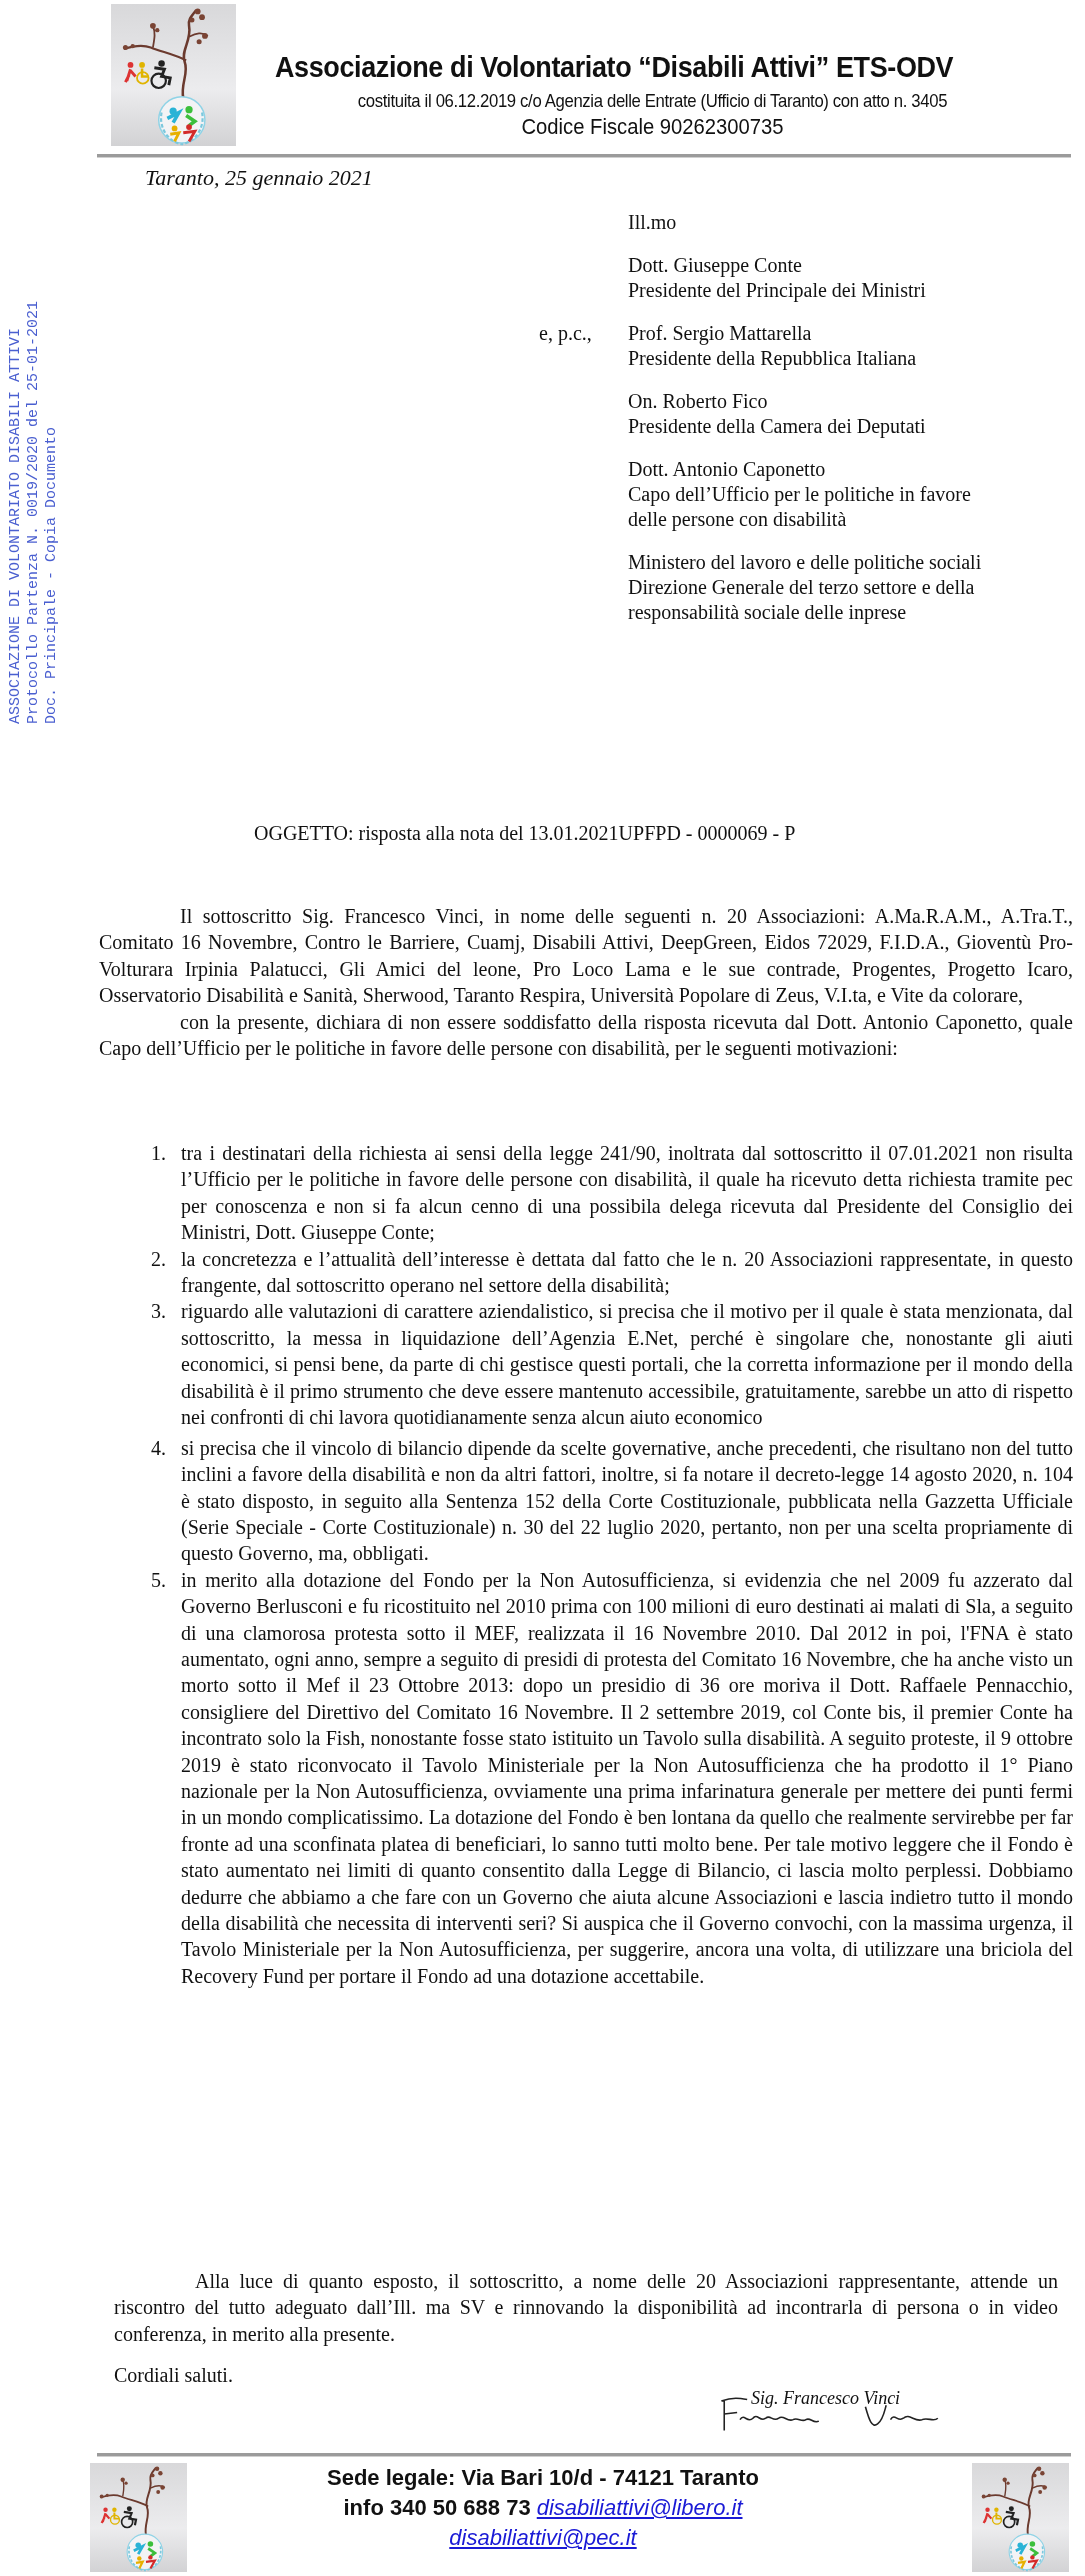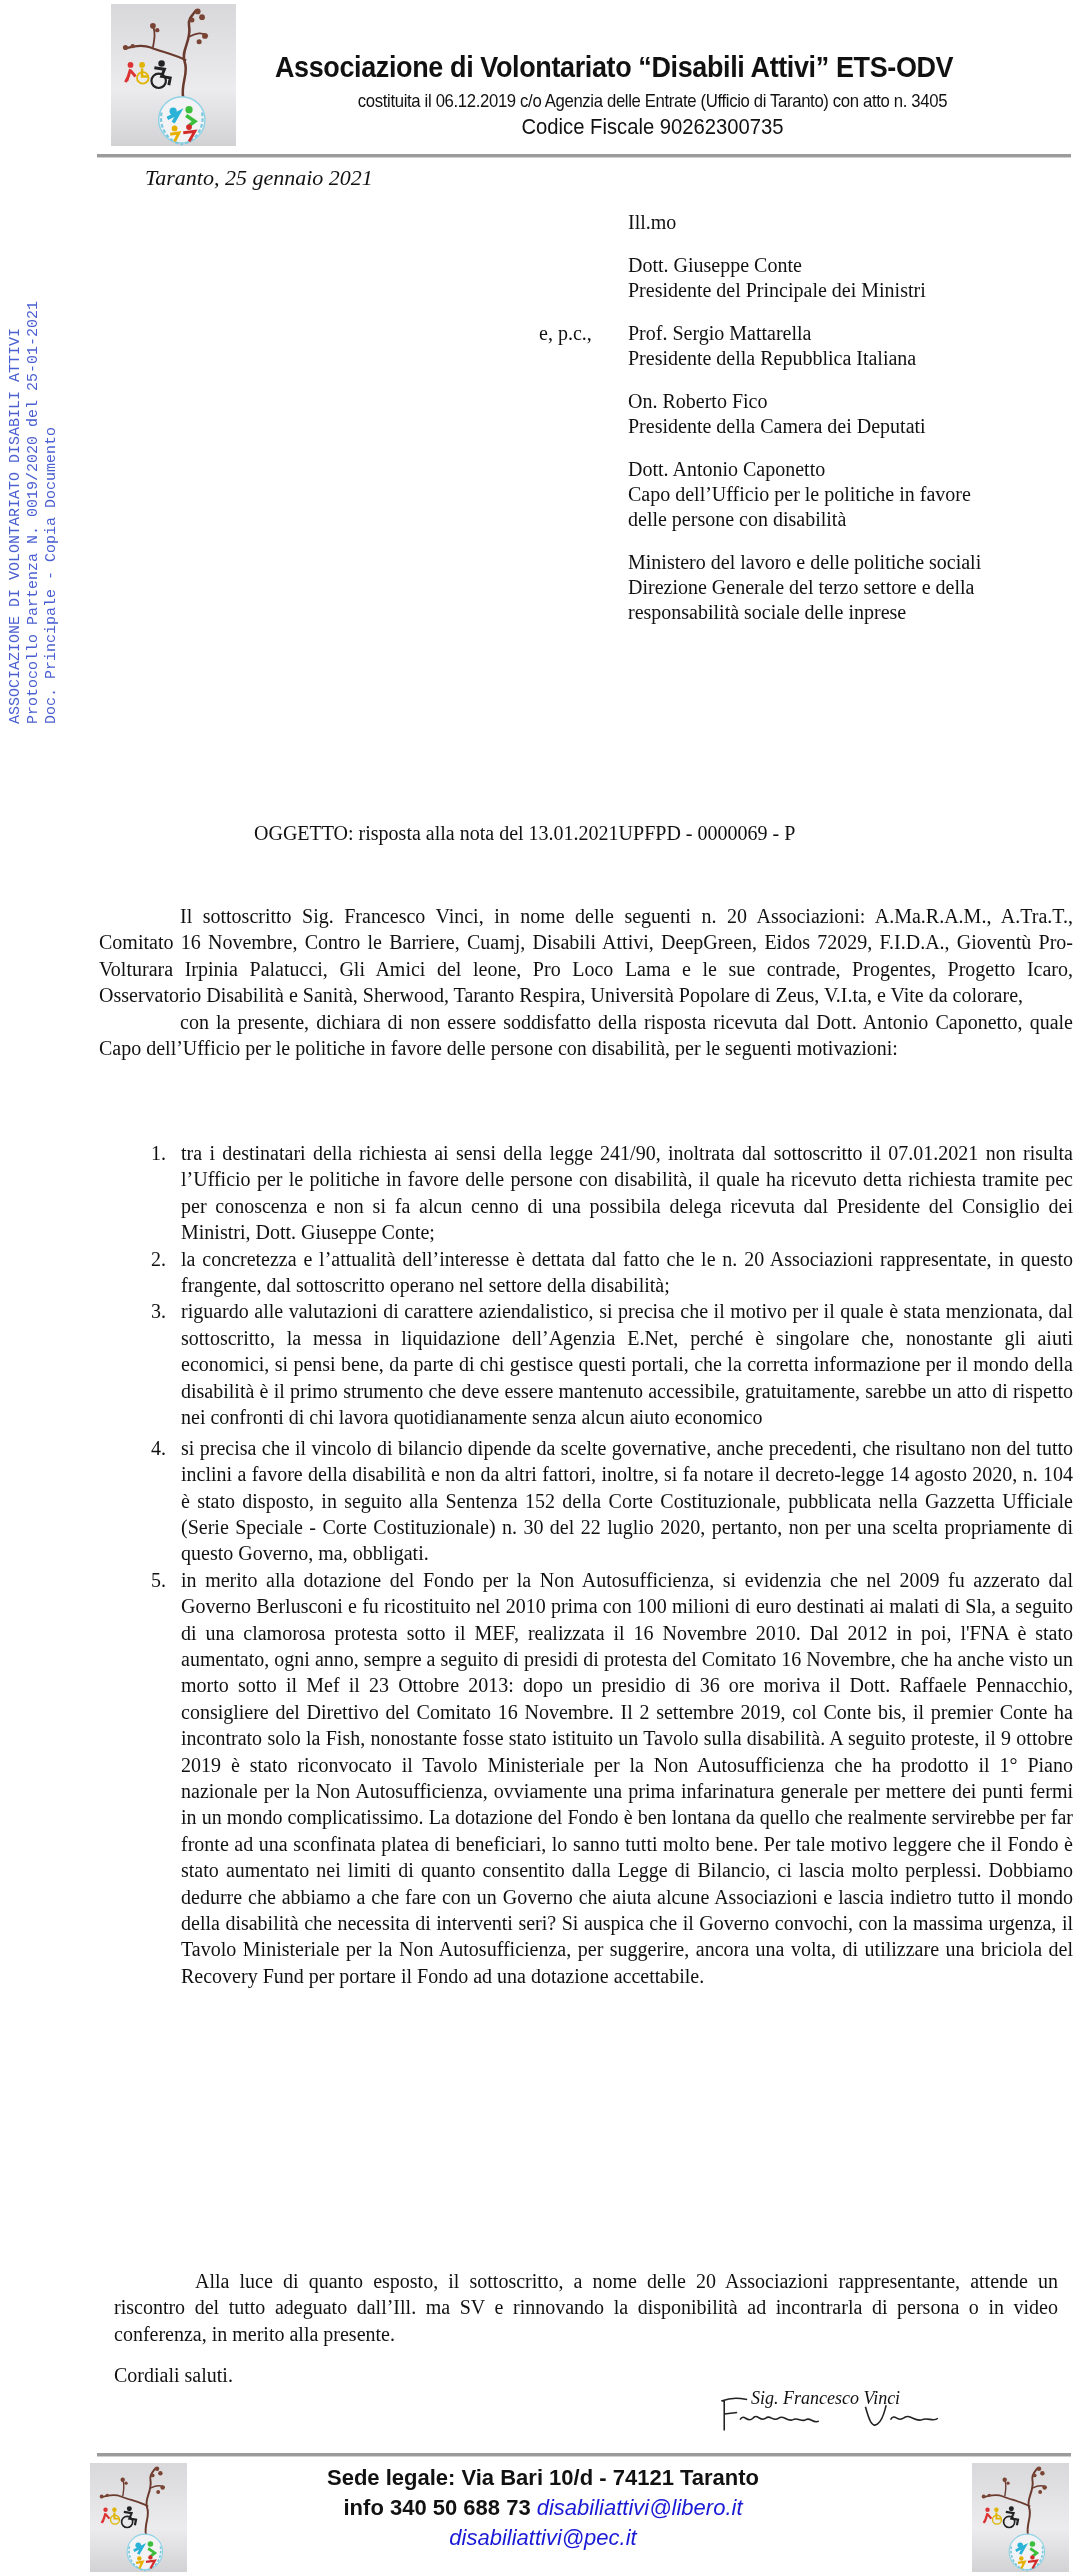--- a/index.html
+++ b/index.html
@@ -75,21 +75,21 @@
     
     .sig-name { left: 751px; top: 2388px; font-style: italic; font-size: 18px; }
     .sig-scribble { left: 717px; top: 2391px; width: 261px; height: 43px; }
 
     
     .footer-text {
       left: 217px; top: 2463px; width: 652px; text-align: center;
       font-family: "Liberation Sans", sans-serif; font-size: 22px; line-height: 30px;
     }
     .footer-text .bold { font-weight: bold; }
-    .footer-text a { color: #1a1ad6; font-style: italic; font-weight: normal; }
+    .footer-text a { color: #1a1ad6; font-style: italic; text-decoration: underline; font-weight: normal; }
   </style>
 </head>
 <body>
 
 <svg width="0" height="0" style="position:absolute">
   <defs>
     <symbol id="logo-sym" viewBox="0 0 173 196">
 
       <path d="M100 130 C 96 110, 108 95, 102 80 C 96 65, 112 50, 108 30 C 106 20, 114 14, 118 8" stroke="#6b3a2e" stroke-width="3.5" fill="none"></path>
       <path d="M104 78 C 90 70, 70 66, 55 60 C 45 56, 30 58, 18 62" stroke="#6b3a2e" stroke-width="3" fill="none"></path>

